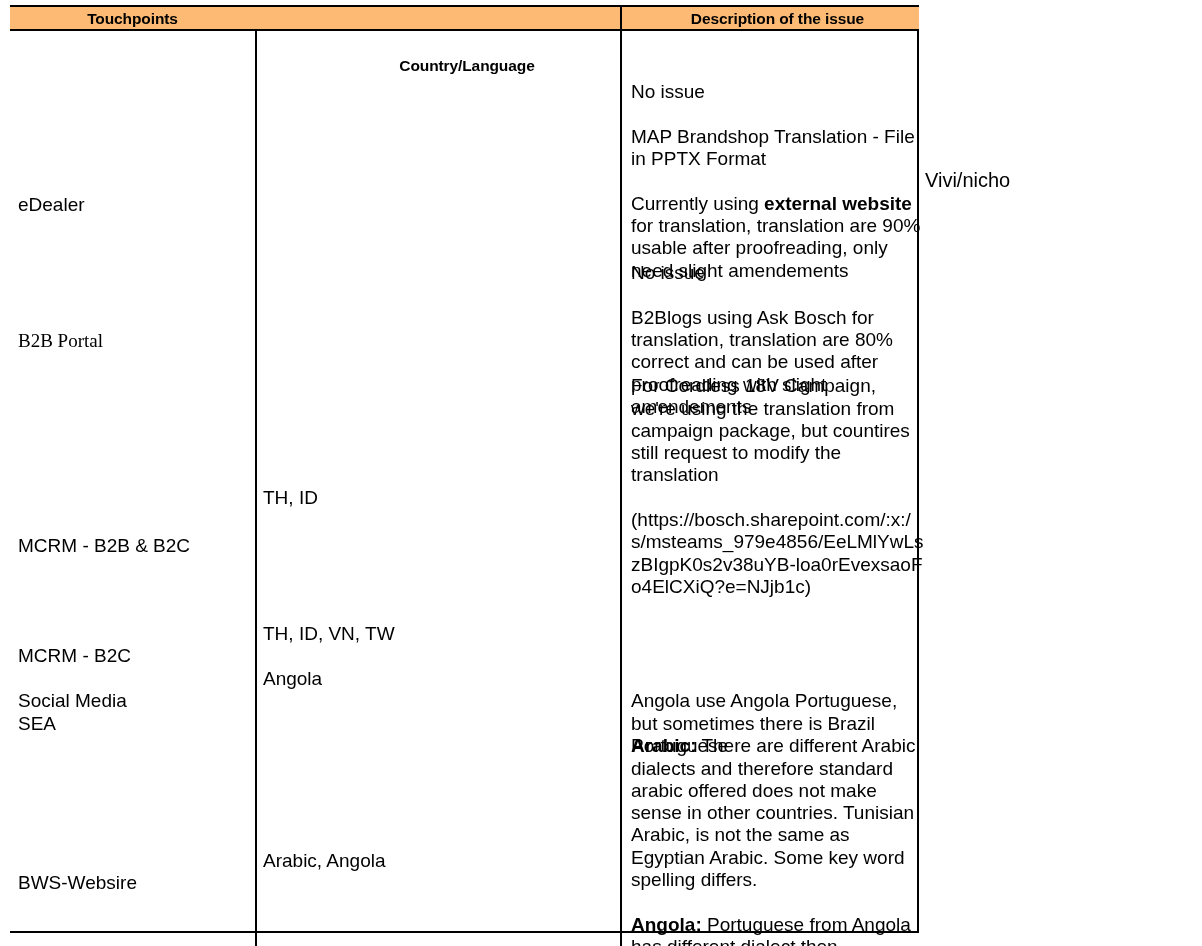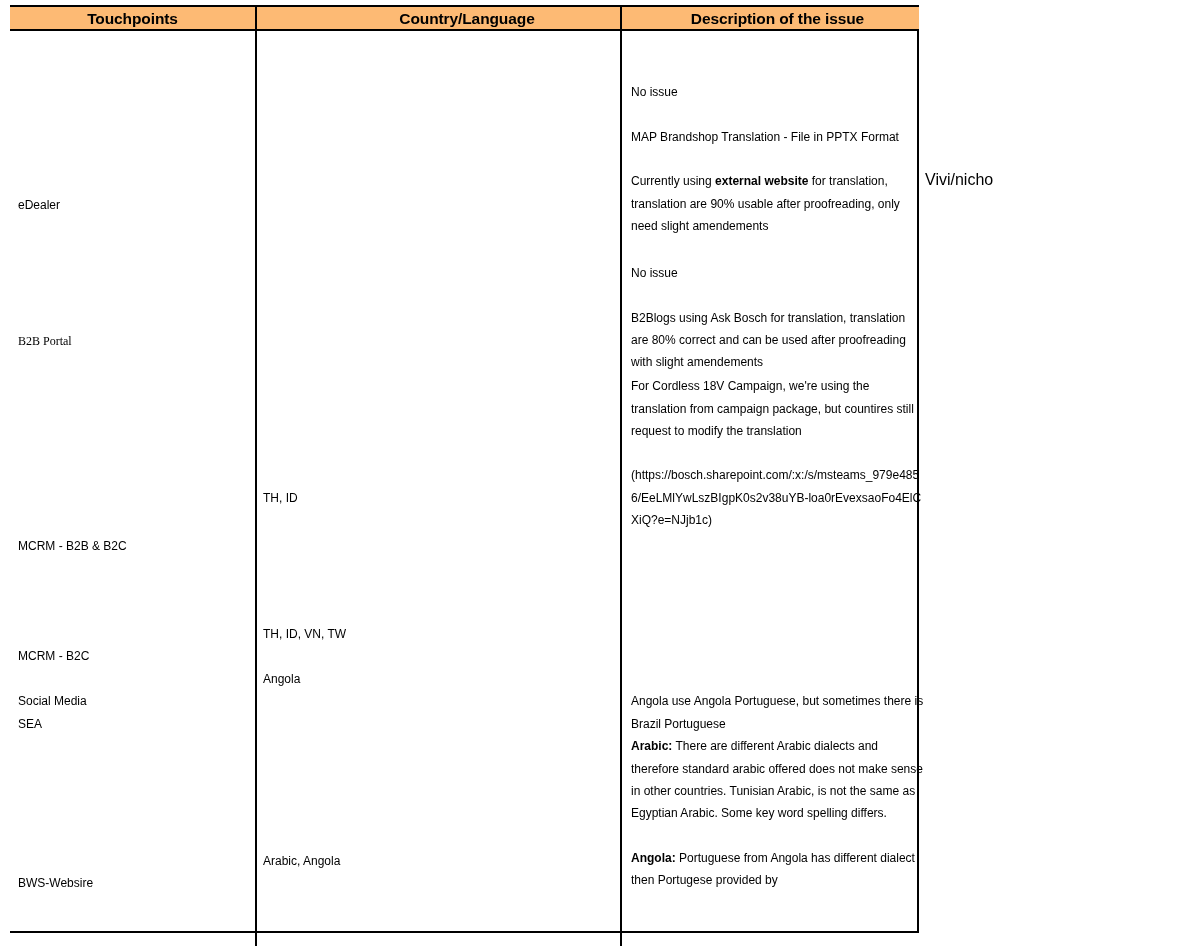--- a/index.html
+++ b/index.html
@@ -43,21 +43,21 @@
     top: 0;
     height: 24px;
     line-height: 24px;
     text-align: center;
     font-weight: bold;
     font-size: 15.5px;
     letter-spacing: -0.1px;
     box-sizing: border-box;
   }
   .th-touchpoints   { left: 0px;   width: 245px; }
-  .th-country       { left: 245px; width: 422px; border-left: 2px solid #000; }
+  .th-country       { left: 245px; width: 422px; border-left: 2px solid #000; margin-top: 47px; }
   .th-description   { left: 610px; width: 313px; border-left: 2px solid #000; }
 
   
   .tbody {
     position: absolute;
     left: 0;
     top: 26px;
     width: 909px;
     height: 902px;
     box-sizing: border-box;
@@ -79,36 +79,36 @@
     position: absolute;
     left: 0;
     top: 900px;
     width: 909px;
     border-top: 2px solid #000;
   }
 
   
   .cell {
     position: absolute;
-    font-size: 12px;
+    font-size: 19px;
     line-height: 22.3px;
     color: #000;
     white-space: pre-line;
   }
   .col-touch  { left: 8px;  width: 232px; }
   .col-country{ left: 253px; width: 350px; }
   .col-desc   { left: 621px; width: 294px; }
 
   .desc-line { display: block; }
   .b { font-weight: bold; }
 
   
   .outside-note {
     position: absolute;
-    font-size: 16px;
+    font-size: 20px;
     line-height: 22.3px;
     color: #000;
   }
 </style>
 </head>
 <body>
 
 <div id="issue-table">
 
   <div class="thead">

